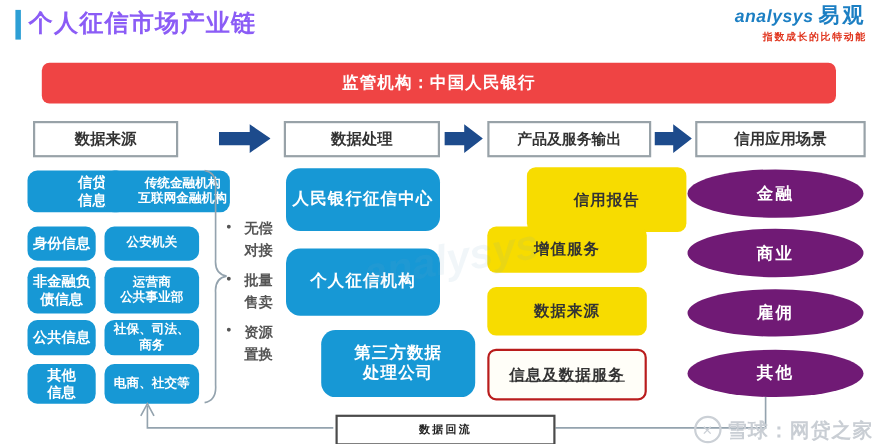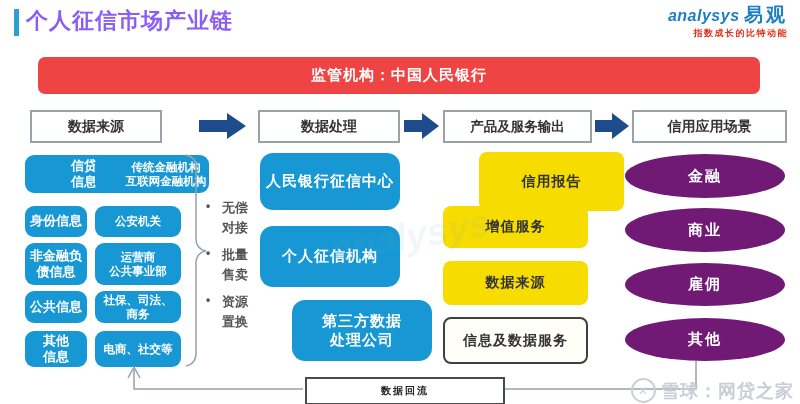--- a/index.html
+++ b/index.html
@@ -59,21 +59,21 @@
   .p2{top:226px;height:61px;}
   .p3{top:300px;height:61px;margin-left:32px;}
 
   
   .prod{position:absolute;left:443px;width:145px;background:#f7dc00;border-radius:8px;
         display:flex;align-items:center;justify-content:center;font-size:14px;font-weight:bold;
         color:#333;letter-spacing:1px;}
   .y1{top:152px;height:59px;margin-left:36px;}
   .y2{top:206px;height:42px;}
   .y3{top:261px;height:44px;}
-  .y4{top:317px;height:43px;background:#fffef8;border:2px solid #404040;width:141px;}
+  .y4{top:317px;height:43px;background:#fffef8;border:2px solid #b91c1c;width:141px;text-decoration:underline;}
 
   
   .ell{position:absolute;left:625px;width:160px;background:#701a75;border-radius:50%;
        display:flex;align-items:center;justify-content:center;color:#fff;font-weight:bold;
        font-size:15px;letter-spacing:2px;text-align:right;}
   .e1{top:154px;height:44px;}
   .e2{top:208px;height:44px;}
   .e3{top:263px;height:43px;}
   .e4{top:318px;height:43px;}
 

